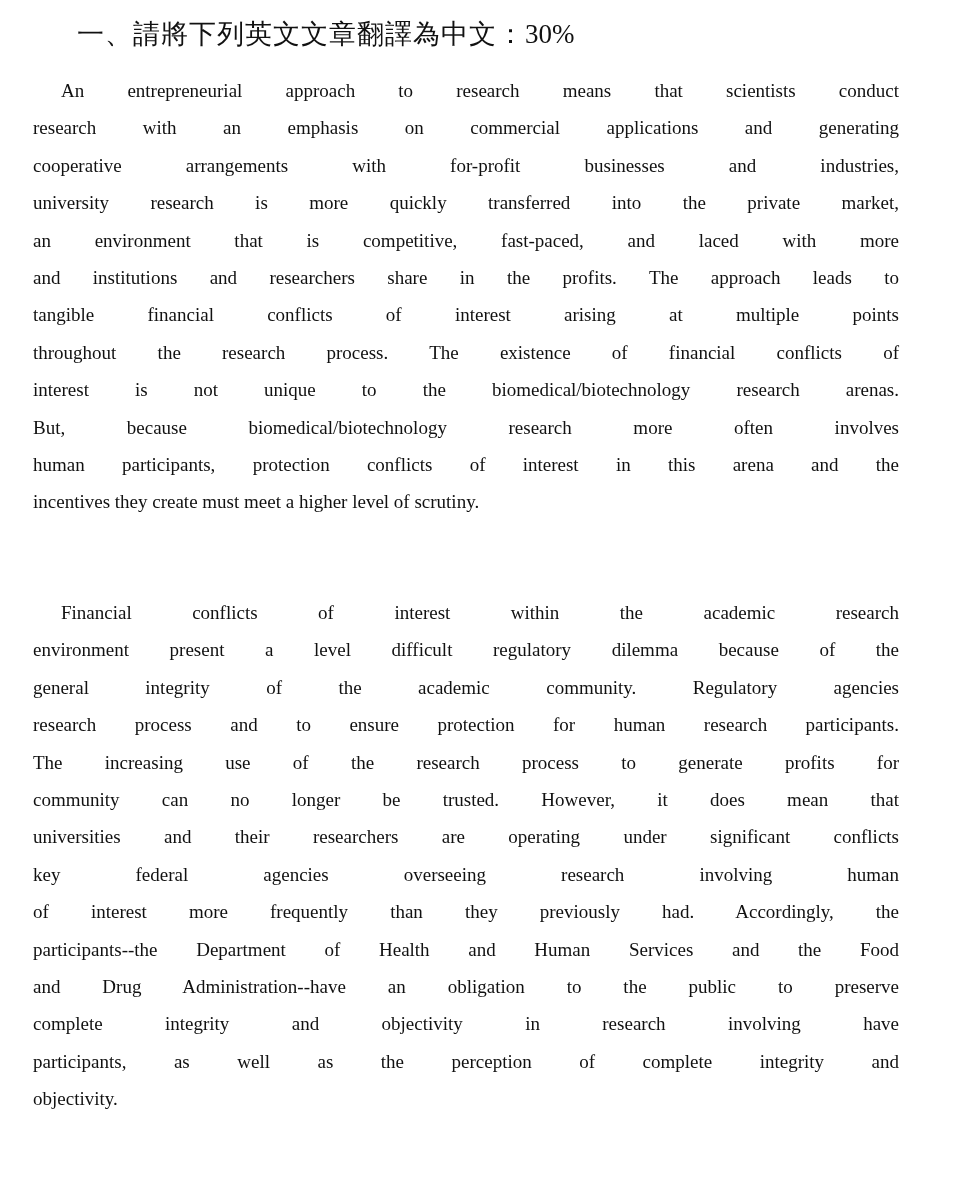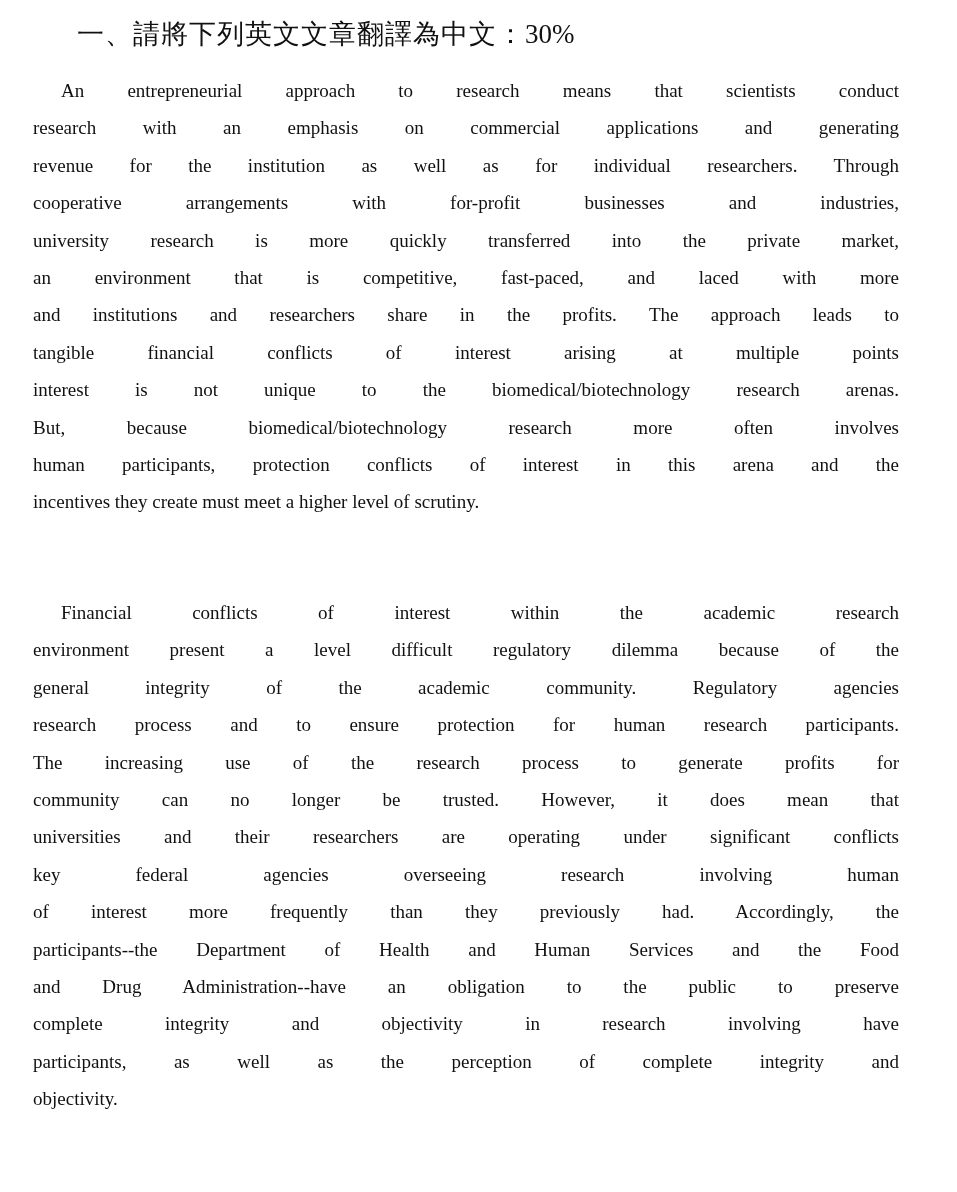--- a/index.html
+++ b/index.html
@@ -62,26 +62,26 @@
 </head>
 <body>
 
 <div class="heading">
   <span class="num">一、</span><span>請將下列英文文章翻譯為中文：</span><span class="pct">30%</span>
 </div>
 
 <div class="para" id="para-1">
     <span class="line justify indent">An entrepreneurial approach to research means that scientists conduct</span>
     <span class="line justify">research with an emphasis on commercial applications and generating</span>
-    <span class="line justify">revenue for the institution as well as for individual researchers. Through</span>
     <span class="line justify">cooperative arrangements with for-profit businesses and industries,</span>
     <span class="line justify">university research is more quickly transferred into the private market,</span>
     <span class="line justify">an environment that is competitive, fast-paced, and laced with more</span>
     <span class="line justify">and institutions and researchers share in the profits. The approach leads to</span>
     <span class="line justify">tangible financial conflicts of interest arising at multiple points</span>
+    <span class="line justify">throughout the research process. The existence of financial conflicts of</span>
     <span class="line justify">interest is not unique to the biomedical/biotechnology research arenas.</span>
     <span class="line justify">But, because biomedical/biotechnology research more often involves</span>
     <span class="line justify">human participants, protection conflicts of interest in this arena and the</span>
     <span class="line justify last">incentives they create must meet a higher level of scrutiny.</span>
   </div>
 <div class="para" id="para-2">
     <span class="line justify indent">Financial conflicts of interest within the academic research</span>
     <span class="line justify">environment present a level difficult regulatory dilemma because of the</span>
     <span class="line justify">general integrity of the academic community. Regulatory agencies</span>
     <span class="line justify">research process and to ensure protection for human research participants.</span>

